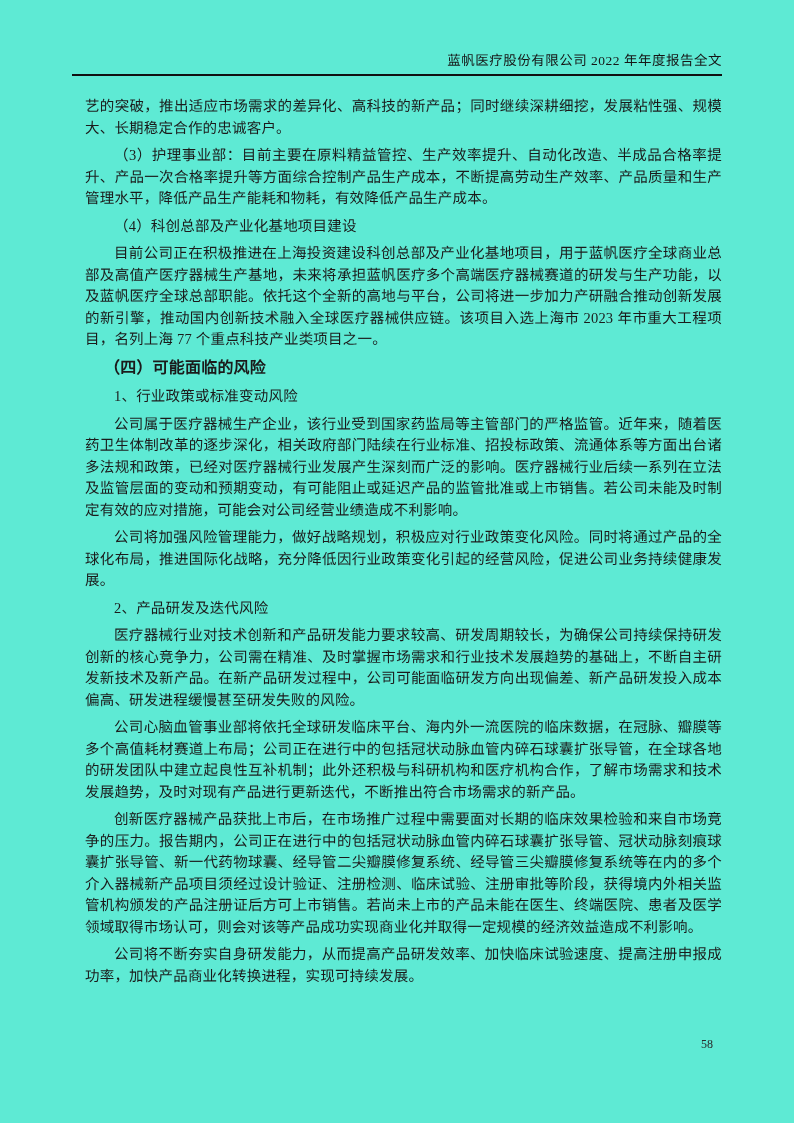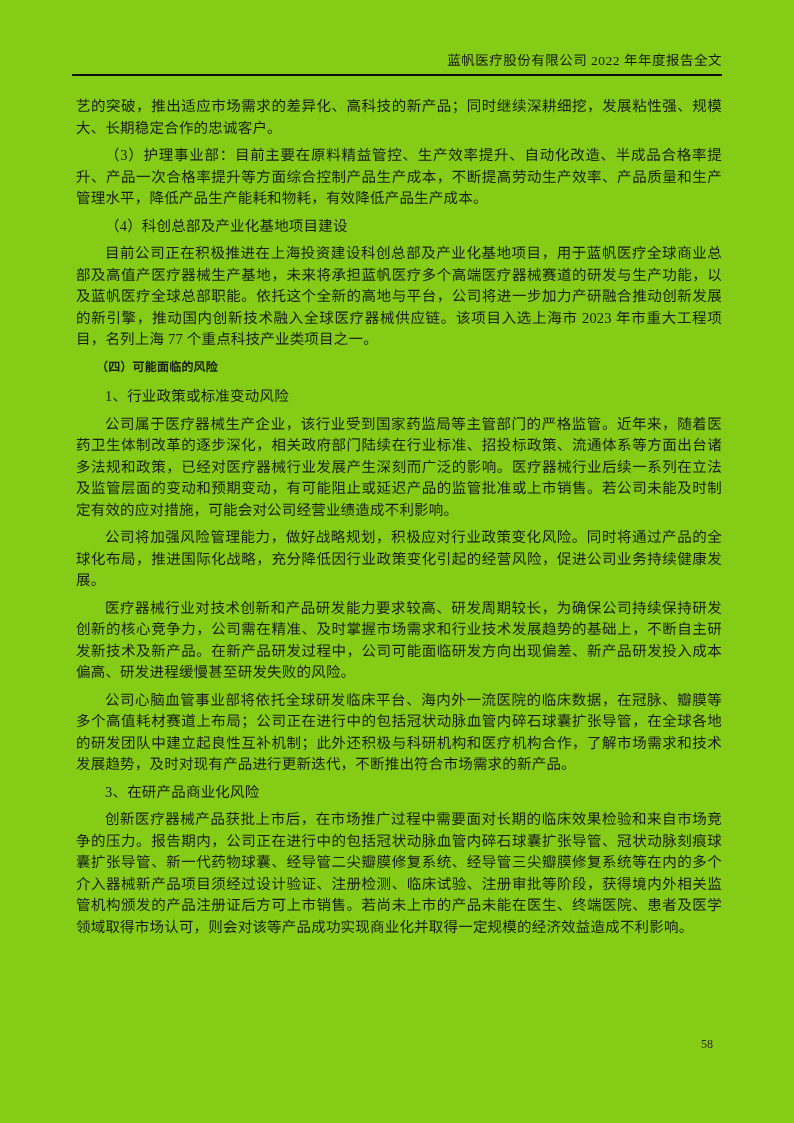--- a/index.html
+++ b/index.html
@@ -4,21 +4,21 @@
 <style>
   html, body {
     margin: 0;
     padding: 0;
     background: #ffffff;
   }
   .page {
     position: relative;
     width: 794px;
     height: 1123px;
-    background: #84cc16;
+    background: #5eead4;
     overflow: hidden;
     font-family: "Liberation Serif", "DejaVu Serif", serif;
     color: #1b1b1b;
   }
   .report-header {
     position: absolute;
     top: 52px;
     left: 72px;
     width: 650px;
     border-bottom: 2px solid #101010;
@@ -38,29 +38,29 @@
     top: 96px;
     left: 72px;
     width: 650px;
     font-size: 14.5px;
     line-height: 21.5px;
     text-align: justify;
     text-justify: inter-ideograph;
     letter-spacing: 0.2px;
   }
   .content p {
-    margin: 0 0 6px 4px;
+    margin: 0 0 6px 13px;
     text-indent: 2em;
   }
   .content p.continuation {
     text-indent: 0;
   }
   .content p.heading {
     font-weight: bold;
-    font-size: 12px;
+    font-size: 16px;
     margin: 4px 0 8px 0;
   }
   .page-number {
     position: absolute;
     top: 1037px;
     right: 81px;
     font-size: 12px;
     color: #2a2a2a;
   }
 </style>
@@ -75,21 +75,22 @@
 
   <div class="content">
     <p class="continuation">艺的突破，推出适应市场需求的差异化、高科技的新产品；同时继续深耕细挖，发展粘性强、规模大、长期稳定合作的忠诚客户。</p>
     <p class="body">（3）护理事业部：目前主要在原料精益管控、生产效率提升、自动化改造、半成品合格率提升、产品一次合格率提升等方面综合控制产品生产成本，不断提高劳动生产效率、产品质量和生产管理水平，降低产品生产能耗和物耗，有效降低产品生产成本。</p>
     <p class="body">（4）科创总部及产业化基地项目建设</p>
     <p class="body">目前公司正在积极推进在上海投资建设科创总部及产业化基地项目，用于蓝帆医疗全球商业总部及高值产医疗器械生产基地，未来将承担蓝帆医疗多个高端医疗器械赛道的研发与生产功能，以及蓝帆医疗全球总部职能。依托这个全新的高地与平台，公司将进一步加力产研融合推动创新发展的新引擎，推动国内创新技术融入全球医疗器械供应链。该项目入选上海市 2023 年市重大工程项目，名列上海 77 个重点科技产业类项目之一。</p>
     <p class="heading">（四）可能面临的风险</p>
     <p class="body">1、行业政策或标准变动风险</p>
     <p class="body">公司属于医疗器械生产企业，该行业受到国家药监局等主管部门的严格监管。近年来，随着医药卫生体制改革的逐步深化，相关政府部门陆续在行业标准、招投标政策、流通体系等方面出台诸多法规和政策，已经对医疗器械行业发展产生深刻而广泛的影响。医疗器械行业后续一系列在立法及监管层面的变动和预期变动，有可能阻止或延迟产品的监管批准或上市销售。若公司未能及时制定有效的应对措施，可能会对公司经营业绩造成不利影响。</p>
     <p class="body">公司将加强风险管理能力，做好战略规划，积极应对行业政策变化风险。同时将通过产品的全球化布局，推进国际化战略，充分降低因行业政策变化引起的经营风险，促进公司业务持续健康发展。</p>
+    <p class="body">2、产品研发及迭代风险</p>
     <p class="body">医疗器械行业对技术创新和产品研发能力要求较高、研发周期较长，为确保公司持续保持研发创新的核心竞争力，公司需在精准、及时掌握市场需求和行业技术发展趋势的基础上，不断自主研发新技术及新产品。在新产品研发过程中，公司可能面临研发方向出现偏差、新产品研发投入成本偏高、研发进程缓慢甚至研发失败的风险。</p>
     <p class="body">公司心脑血管事业部将依托全球研发临床平台、海内外一流医院的临床数据，在冠脉、瓣膜等多个高值耗材赛道上布局；公司正在进行中的包括冠状动脉血管内碎石球囊扩张导管，在全球各地的研发团队中建立起良性互补机制；此外还积极与科研机构和医疗机构合作，了解市场需求和技术发展趋势，及时对现有产品进行更新迭代，不断推出符合市场需求的新产品。</p>
-    <p class="body">3、在研产品商业化风险</p>
     <p class="body">创新医疗器械产品获批上市后，在市场推广过程中需要面对长期的临床效果检验和来自市场竞争的压力。报告期内，公司正在进行中的包括冠状动脉血管内碎石球囊扩张导管、冠状动脉刻痕球囊扩张导管、新一代药物球囊、经导管二尖瓣膜修复系统、经导管三尖瓣膜修复系统等在内的多个介入器械新产品项目须经过设计验证、注册检测、临床试验、注册审批等阶段，获得境内外相关监管机构颁发的产品注册证后方可上市销售。若尚未上市的产品未能在医生、终端医院、患者及医学领域取得市场认可，则会对该等产品成功实现商业化并取得一定规模的经济效益造成不利影响。</p>
+    <p class="body">公司将不断夯实自身研发能力，从而提高产品研发效率、加快临床试验速度、提高注册申报成功率，加快产品商业化转换进程，实现可持续发展。</p>
   </div>
 
   <div class="page-number">58</div>
 
 </div>
 
 </body></html>

